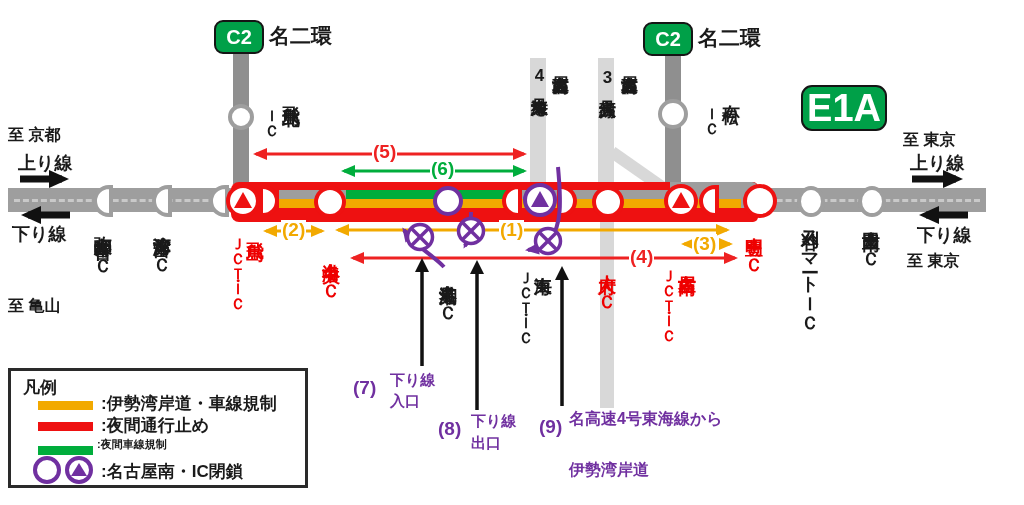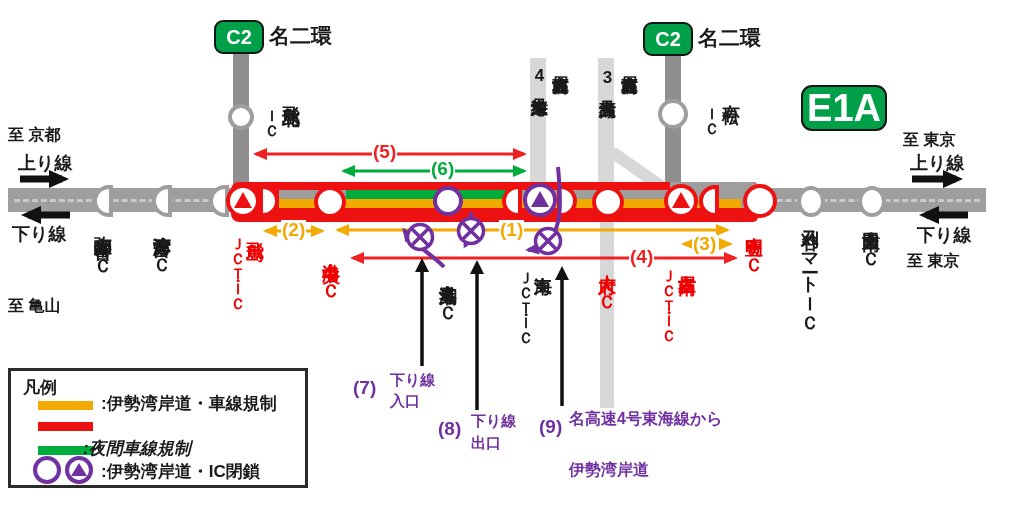--- a/index.html
+++ b/index.html
@@ -198,22 +198,23 @@
   <div class="note" style="left:471px;top:434px;">出口</div>
   <div class="num pur" style="left:538px;top:417px;color:#7030a0;">(9)</div>
   <div class="note" style="left:569px;top:410px;font-size:16px;">名高速4号東海線から</div>
   <div class="note" style="left:569px;top:461px;font-size:16px;">伊勢湾岸道</div>
 
   <div id="legend">
     <div class="h" style="left:12px;top:5px;font-size:17px;">凡例</div>
     <div class="lg-bar" style="left:27px;top:30px;background:#f2a900;"></div>
     <div class="h" style="left:90px;top:21px;font-size:17px;">:伊勢湾岸道・車線規制</div>
     <div class="lg-bar" style="left:27px;top:51px;background:#ee1111;"></div>
+    <div class="h" style="left:90px;top:43px;font-size:17px;">:夜間通行止め</div>
     <div class="lg-bar" style="left:27px;top:75px;background:#00ad3c;"></div>
-    <div class="h" style="left:72px;top:66px;font-size:17px;font-style:italic;">:夜間車線規制</div>
+    <div class="h" style="left:86px;top:66px;font-size:11px;">:夜間車線規制</div>
     <div class="lg-circ" style="left:22px;top:85px;"></div>
     <div class="lg-circ" style="left:54px;top:85px;">
       <div class="tri" style="left:2px;top:3px;border-left-width:8px;border-right-width:8px;border-bottom:13px solid #7030a0;"></div>
     </div>
-    <div class="h" style="left:90px;top:89px;font-size:17px;">:伊勢湾岸道・IC閉鎖</div>
+    <div class="h" style="left:90px;top:89px;font-size:17px;">:名古屋南・IC閉鎖</div>
   </div>
 
 </div>
 
 </body></html>

